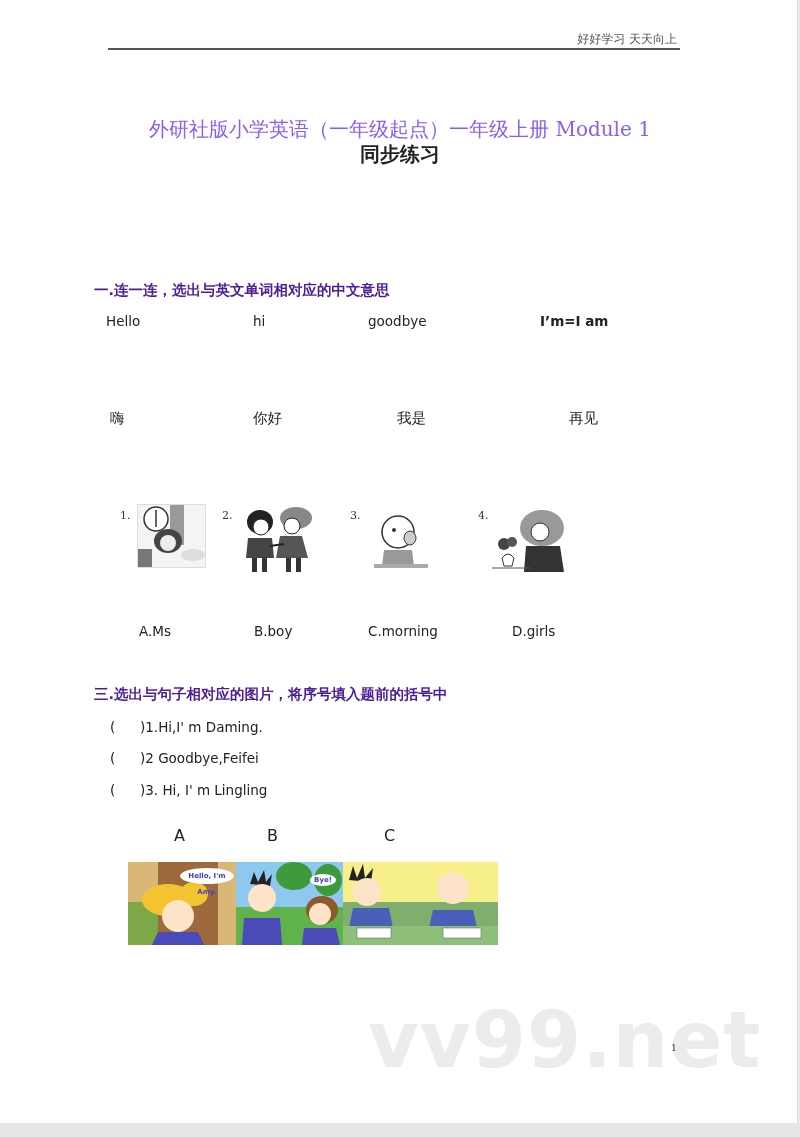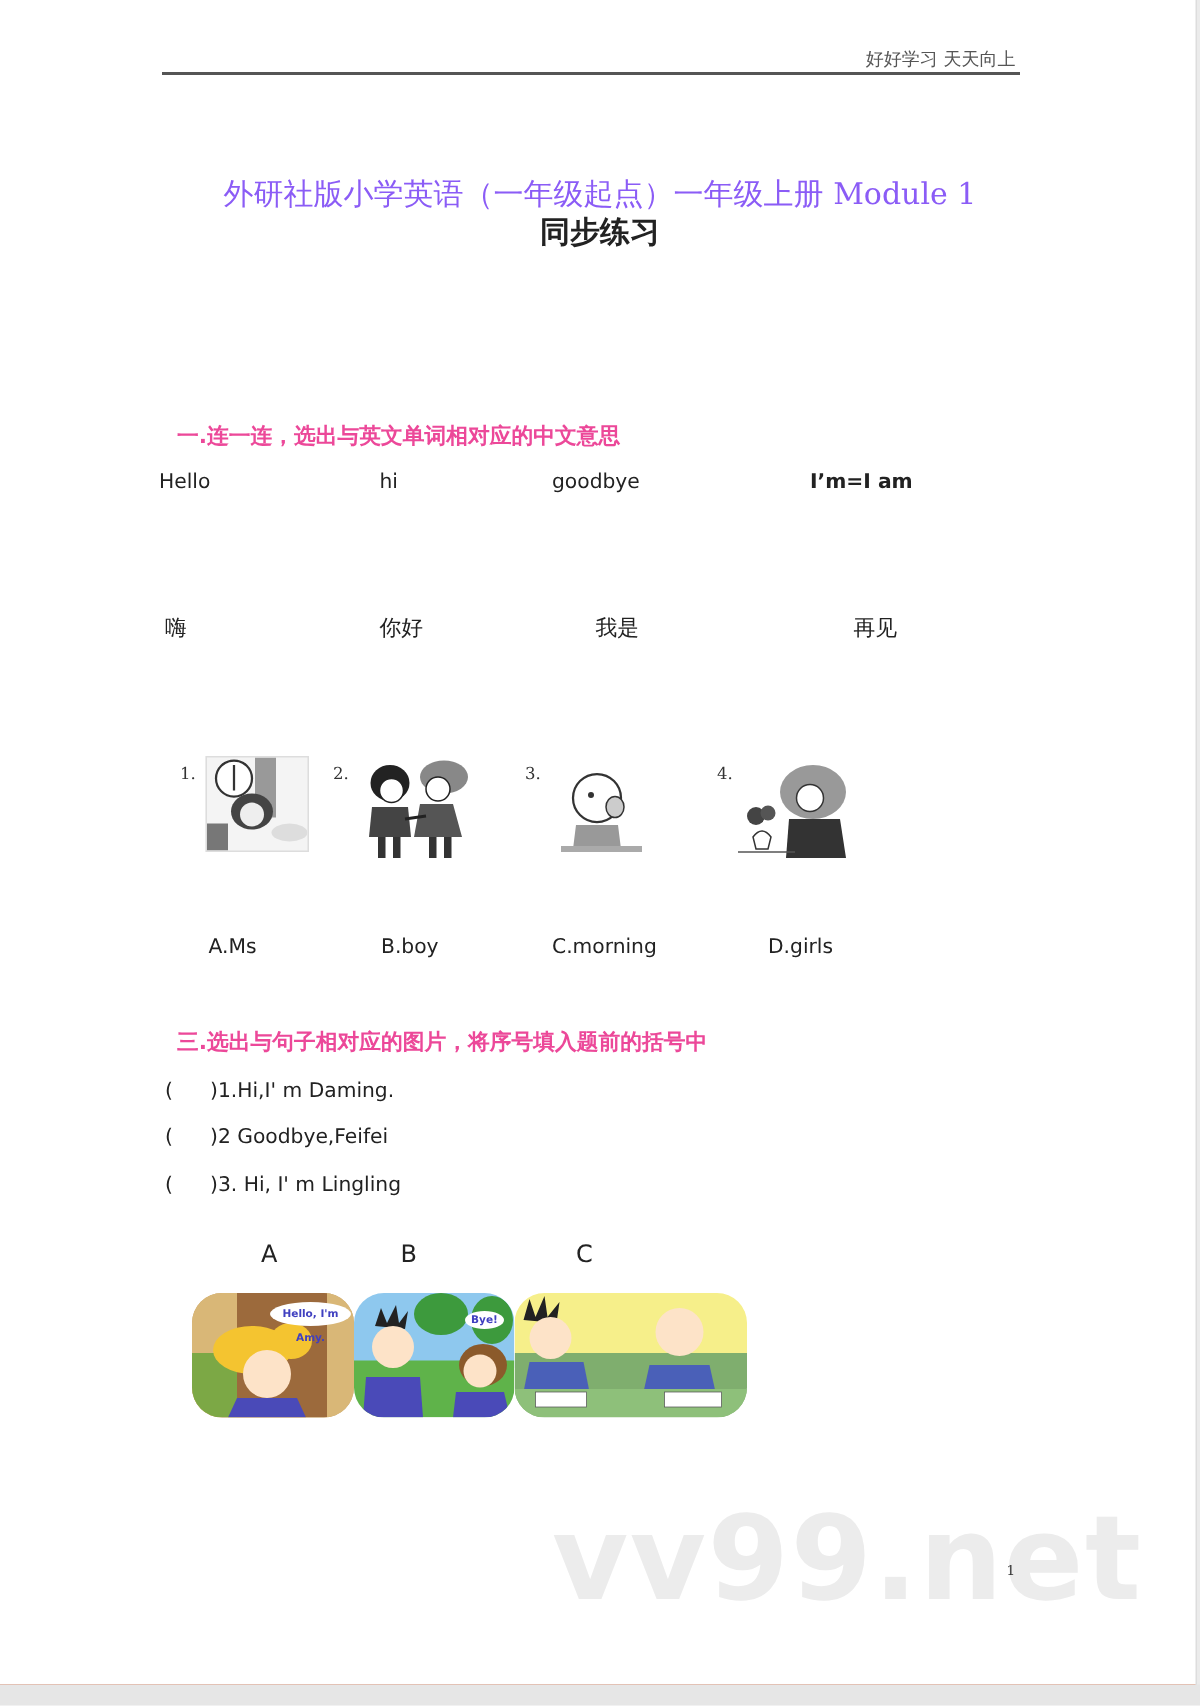--- a/index.html
+++ b/index.html
@@ -7,30 +7,30 @@
          font-family:"DejaVu Sans","Liberation Sans",sans-serif; color:#222; }
   .page { position:absolute; left:0; top:0; width:797px; height:1123px; background:#fff; border-right:1px solid #ddd; border-bottom:1px solid #c2410c; }
   .abs { position:absolute; white-space:nowrap; }
   .serif { font-family:"DejaVu Serif","Liberation Serif",serif; }
   .header-rule { position:absolute; left:108px; top:48px; width:572px; height:2px; background:#555; }
   .header-text { right:120px; top:31px; font-size:12px; color:#555; }
   .title1 { left:0; width:800px; text-align:center; top:96px; font-size:20px; font-weight:normal; color:#8b5cf6;margin-top:20px; }
   .title2 { left:0; width:800px; text-align:center; top:141px; font-size:20px; font-weight:bold; color:#222; }
   .unit { left:110px; top:217px; font-size:13.5px; font-weight:bold; }
   .unit .cn { font-weight:normal; }
-  .sec { left:118px; font-size:14.5px; font-weight:bold; color:#ec4899; }
+  .sec { left:94px; font-size:14.5px; font-weight:bold; color:#4c1d95; }
   .word { top:313px; font-size:13.5px; }
   .cn-word { top:409px; font-size:14.5px; }
   .picnum { font-family:"DejaVu Serif","Liberation Serif",serif; font-size:11px; color:#333; }
   .pic { position:absolute; background:#f4f4f4; border:1px solid #ddd; }
   .opt { top:623px; font-size:13.5px; }
   .q { left:110px; font-size:13.5px; }
   .q .paren { display:inline-block; width:30px; }
   .abc { top:826px; font-size:16px; }
-  .cimg { position:absolute; top:862px; height:83px; overflow:hidden;border-radius:20px; }
+  .cimg { position:absolute; top:862px; height:83px; overflow:hidden; }
   .bubble { position:absolute; background:#fff; border-radius:50%; font-size:7px; color:#4040c0; font-weight:bold; text-align:center; }
   .watermark { left:368px; top:995px; font-size:78px; font-weight:bold; color:#ececec; letter-spacing:1px; }
   .pagenum { left:671px; top:1043px; font-size:9px; color:#333; }
   .footer-strip { position:absolute; left:0; top:1123px; width:800px; height:14px; background:#e6e6e6; }
 </style>
 </head>
 <body>
 
 <div class="page">
 

